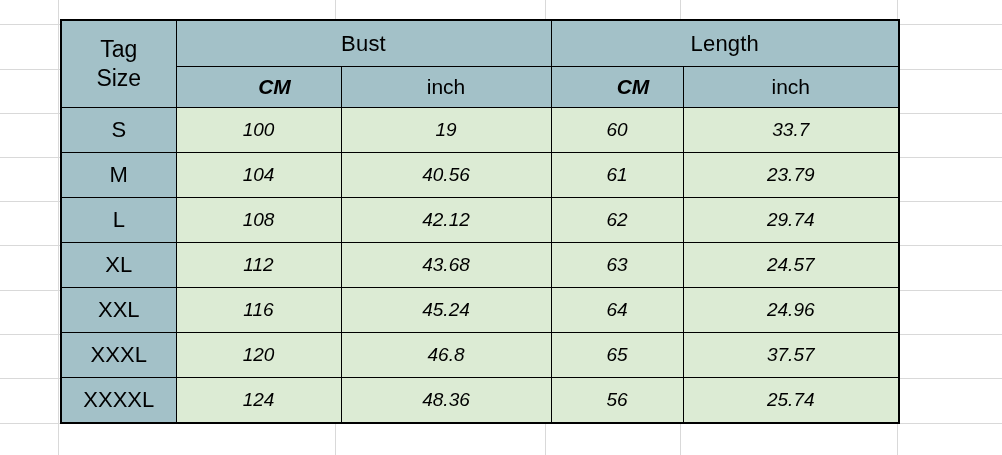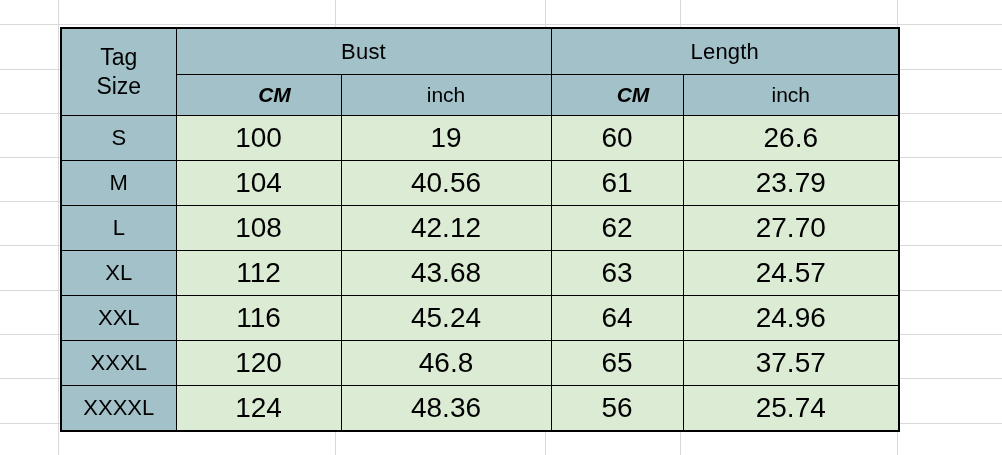--- a/index.html
+++ b/index.html
@@ -32,21 +32,21 @@
     position: absolute;
     left: 0;
     right: 0;
     height: 1px;
     background: #d9d9d9;
   }
 
   .table-wrap {
     position: absolute;
     left: 60px;
-    top: 27px;
+    top: 19px;
     width: 932px;
   }
 
   table.size-chart {
     border-collapse: collapse;
     table-layout: fixed;
     width: 838px;
     border: 2px solid #000000;
   }
   table.size-chart td,
@@ -92,22 +92,23 @@
   }
   .tag-head .l1, .tag-head .l2 { display: block; }
 
   td.size-cell {
     background: #a3c1c8;
     font-size: 22px;
     height: 44px;
   }
   td.data-cell {
     background: #dcebd4;
-    font-size: 28px;
+    font-size: 19px;
     height: 44px;
+    font-style: italic;
   }
 </style>
 </head>
 <body>
 
 <div class="sheet-grid">
   <div class="vline" style="left:58px;"></div>
   <div class="vline" style="left:335px;"></div>
   <div class="vline" style="left:545px;"></div>
   <div class="vline" style="left:680px;"></div>
@@ -148,35 +149,35 @@
         <td class="hdr-sub italic-bold">CM</td>
         <td class="hdr-sub">inch</td>
       </tr>
     </thead>
     <tbody>
       <tr>
         <td class="size-cell">S</td>
         <td class="data-cell">100</td>
         <td class="data-cell">19</td>
         <td class="data-cell">60</td>
-        <td class="data-cell">26.6</td>
+        <td class="data-cell">33.7</td>
       </tr>
       <tr>
         <td class="size-cell">M</td>
         <td class="data-cell">104</td>
         <td class="data-cell">40.56</td>
         <td class="data-cell">61</td>
         <td class="data-cell">23.79</td>
       </tr>
       <tr>
         <td class="size-cell">L</td>
         <td class="data-cell">108</td>
         <td class="data-cell">42.12</td>
         <td class="data-cell">62</td>
-        <td class="data-cell">27.70</td>
+        <td class="data-cell">29.74</td>
       </tr>
       <tr>
         <td class="size-cell">XL</td>
         <td class="data-cell">112</td>
         <td class="data-cell">43.68</td>
         <td class="data-cell">63</td>
         <td class="data-cell">24.57</td>
       </tr>
       <tr>
         <td class="size-cell">XXL</td>

